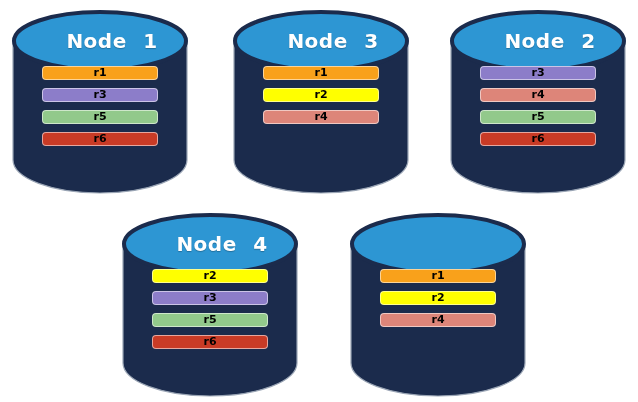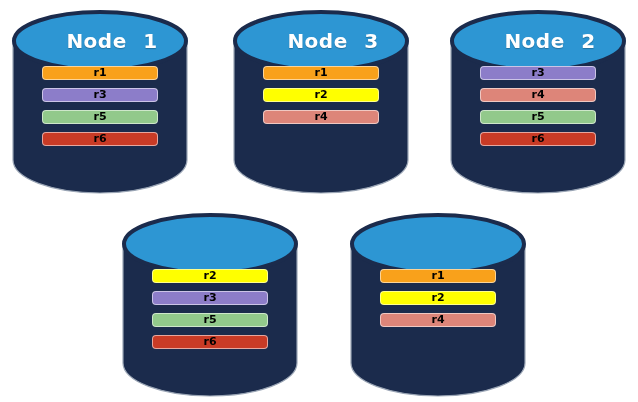--- a/index.html
+++ b/index.html
@@ -117,20 +117,21 @@
       <div class="bar" style="background-color: rgb(146, 201, 139);">r5</div>
       <div class="bar" style="background-color: rgb(201, 59, 38);">r6</div>
     </div>
   </div>
 
   <div class="node" style="left:120px; top:211px;">
     <svg class="cyl" viewBox="0 0 180 190">
       <path class="cyl-body" d="M3,34 L3,152 A87,33 0 0 0 177,152 L177,34 Z"></path>
       <ellipse class="cyl-top" cx="90" cy="33" rx="86" ry="29"></ellipse>
     </svg>
+    <div class="node-title">Node 4</div>
     <div class="bars">
       <div class="bar" style="background-color: rgb(255, 255, 0);">r2</div>
       <div class="bar" style="background-color: rgb(140, 125, 201);">r3</div>
       <div class="bar" style="background-color: rgb(146, 201, 139);">r5</div>
       <div class="bar" style="background-color: rgb(201, 59, 38);">r6</div>
     </div>
   </div>
 
   <div class="node" style="left:348px; top:211px;">
     <svg class="cyl" viewBox="0 0 180 190">

